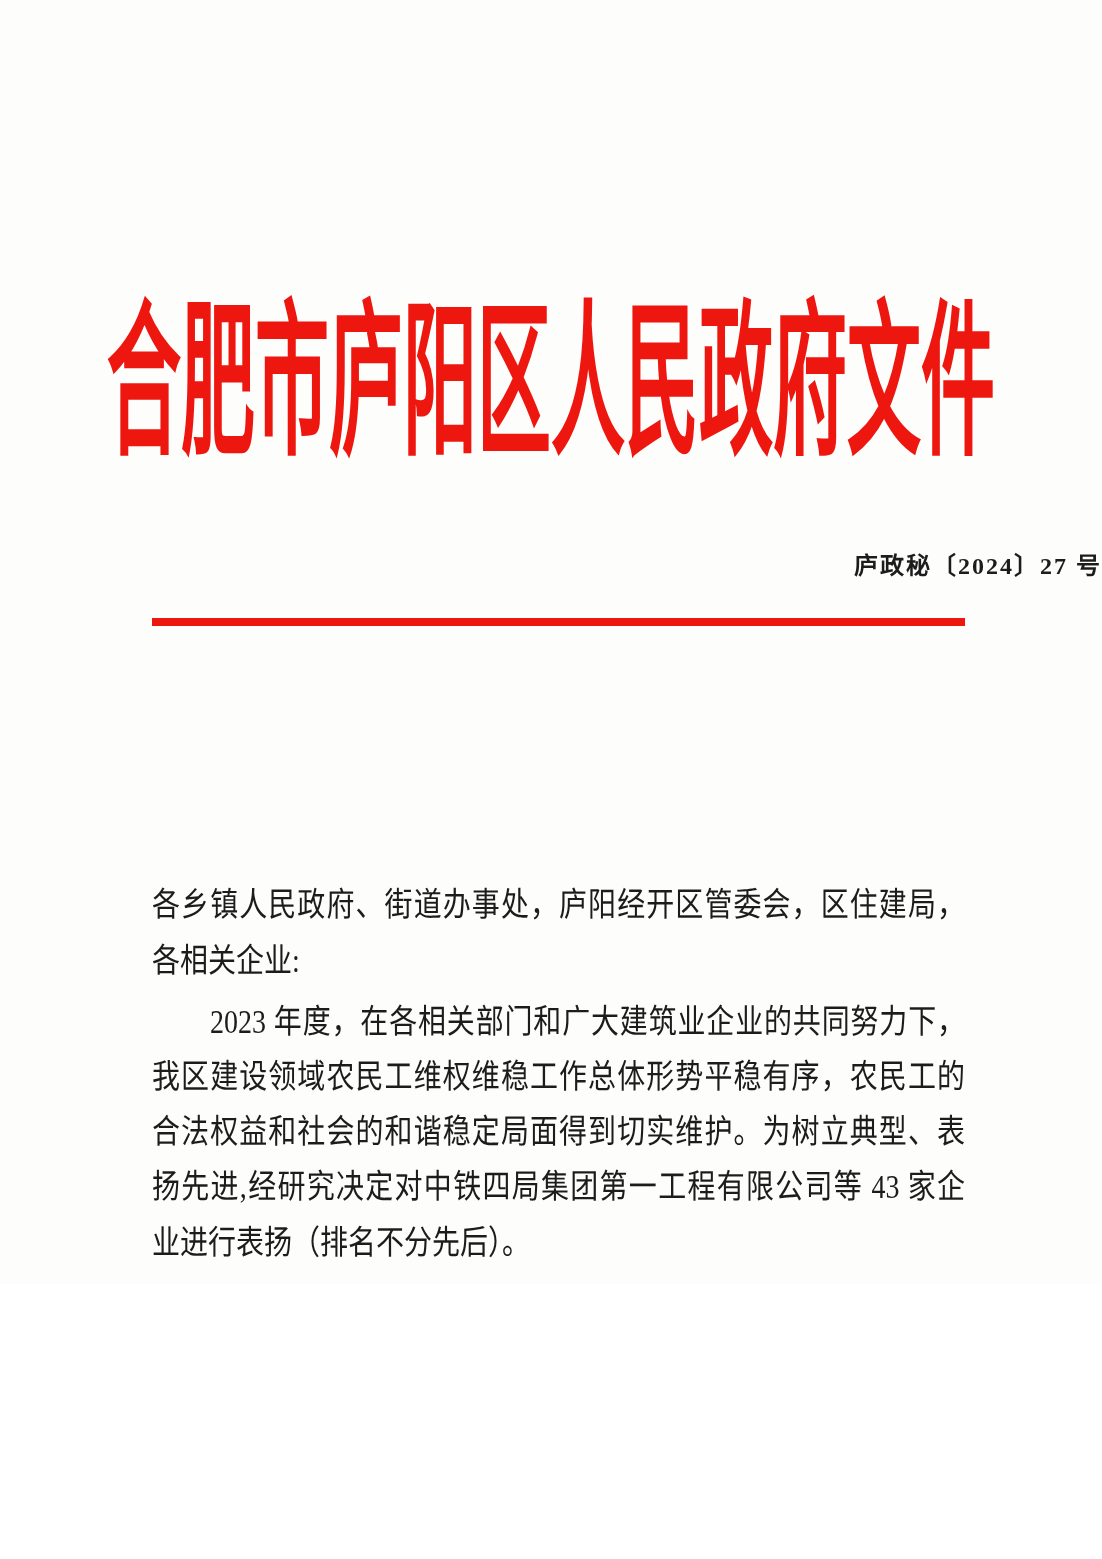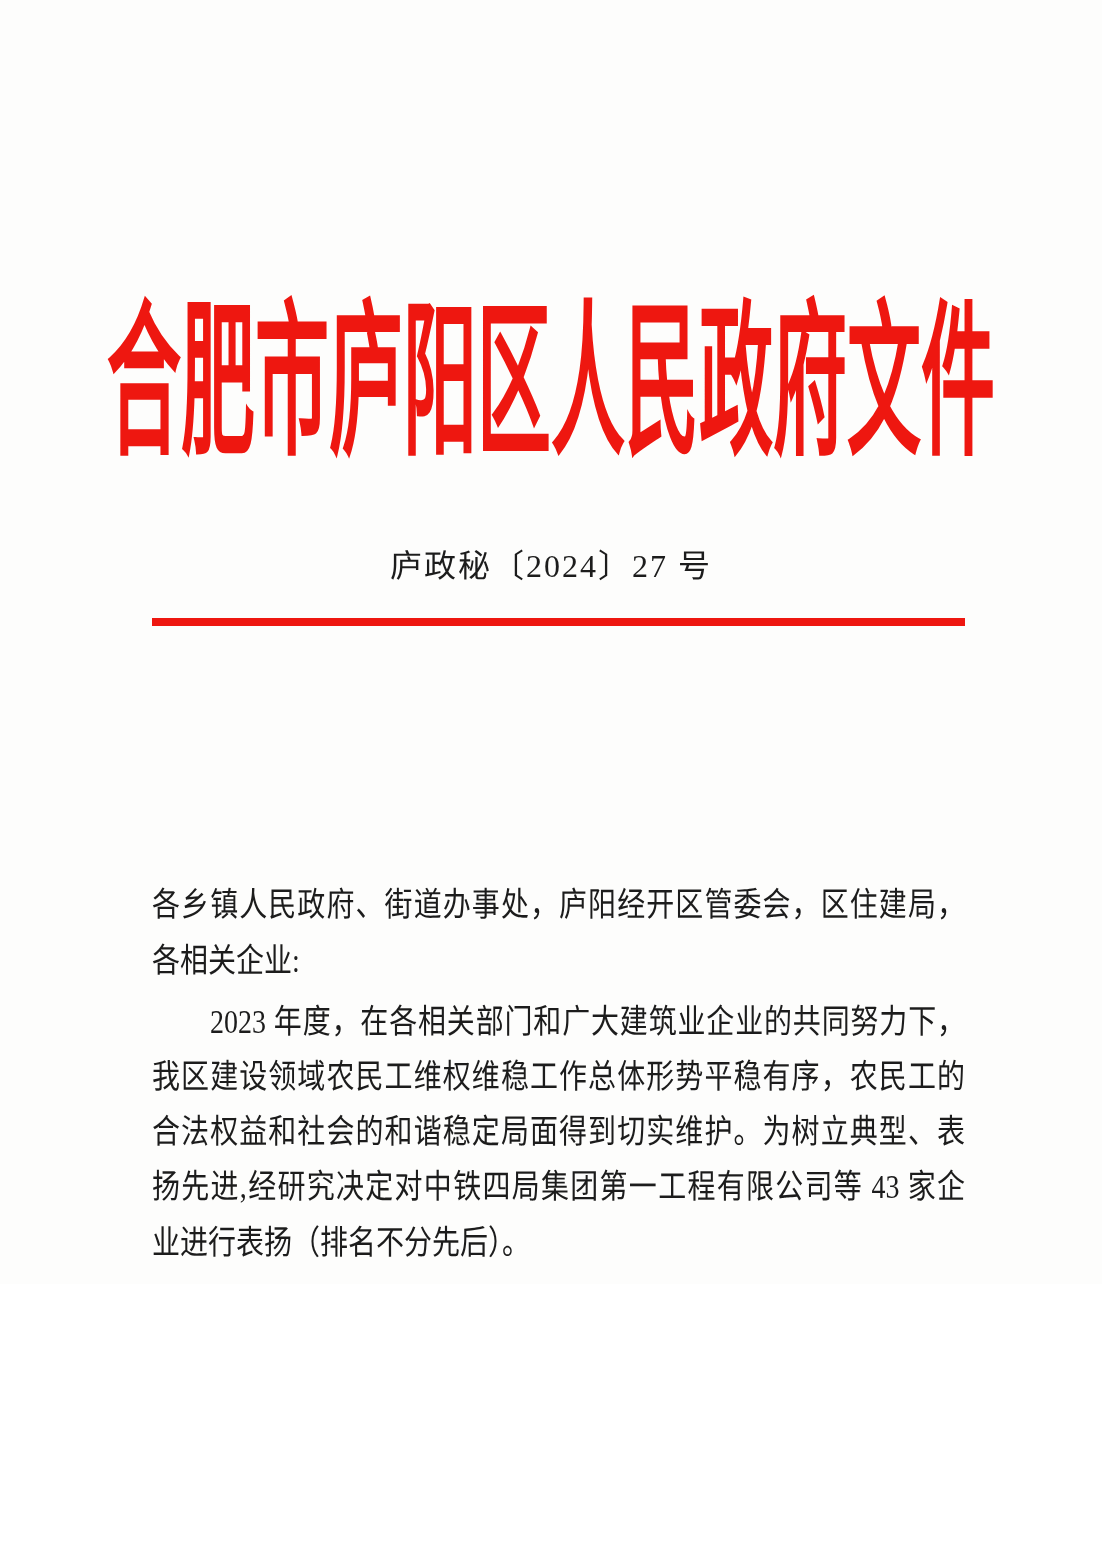--- a/index.html
+++ b/index.html
@@ -42,25 +42,26 @@
     transform-origin: 50% 0;
     white-space: nowrap;
   }
 
   
   .doc-number {
     position: absolute;
     top: 548px;
     left: 0;
     right: 0;
-    text-align: center;
-    font-size: 32px;
+    text-align: right;
+    font-size: 24px;
     line-height: 36px;
     color: var(--ink);
     letter-spacing: 2px;
+    font-weight: bold;
   }
 
   
   .red-rule {
     position: absolute;
     top: 618px;
     left: 152px;
     width: 813px;
     height: 8px;
     background: var(--red-accent);

